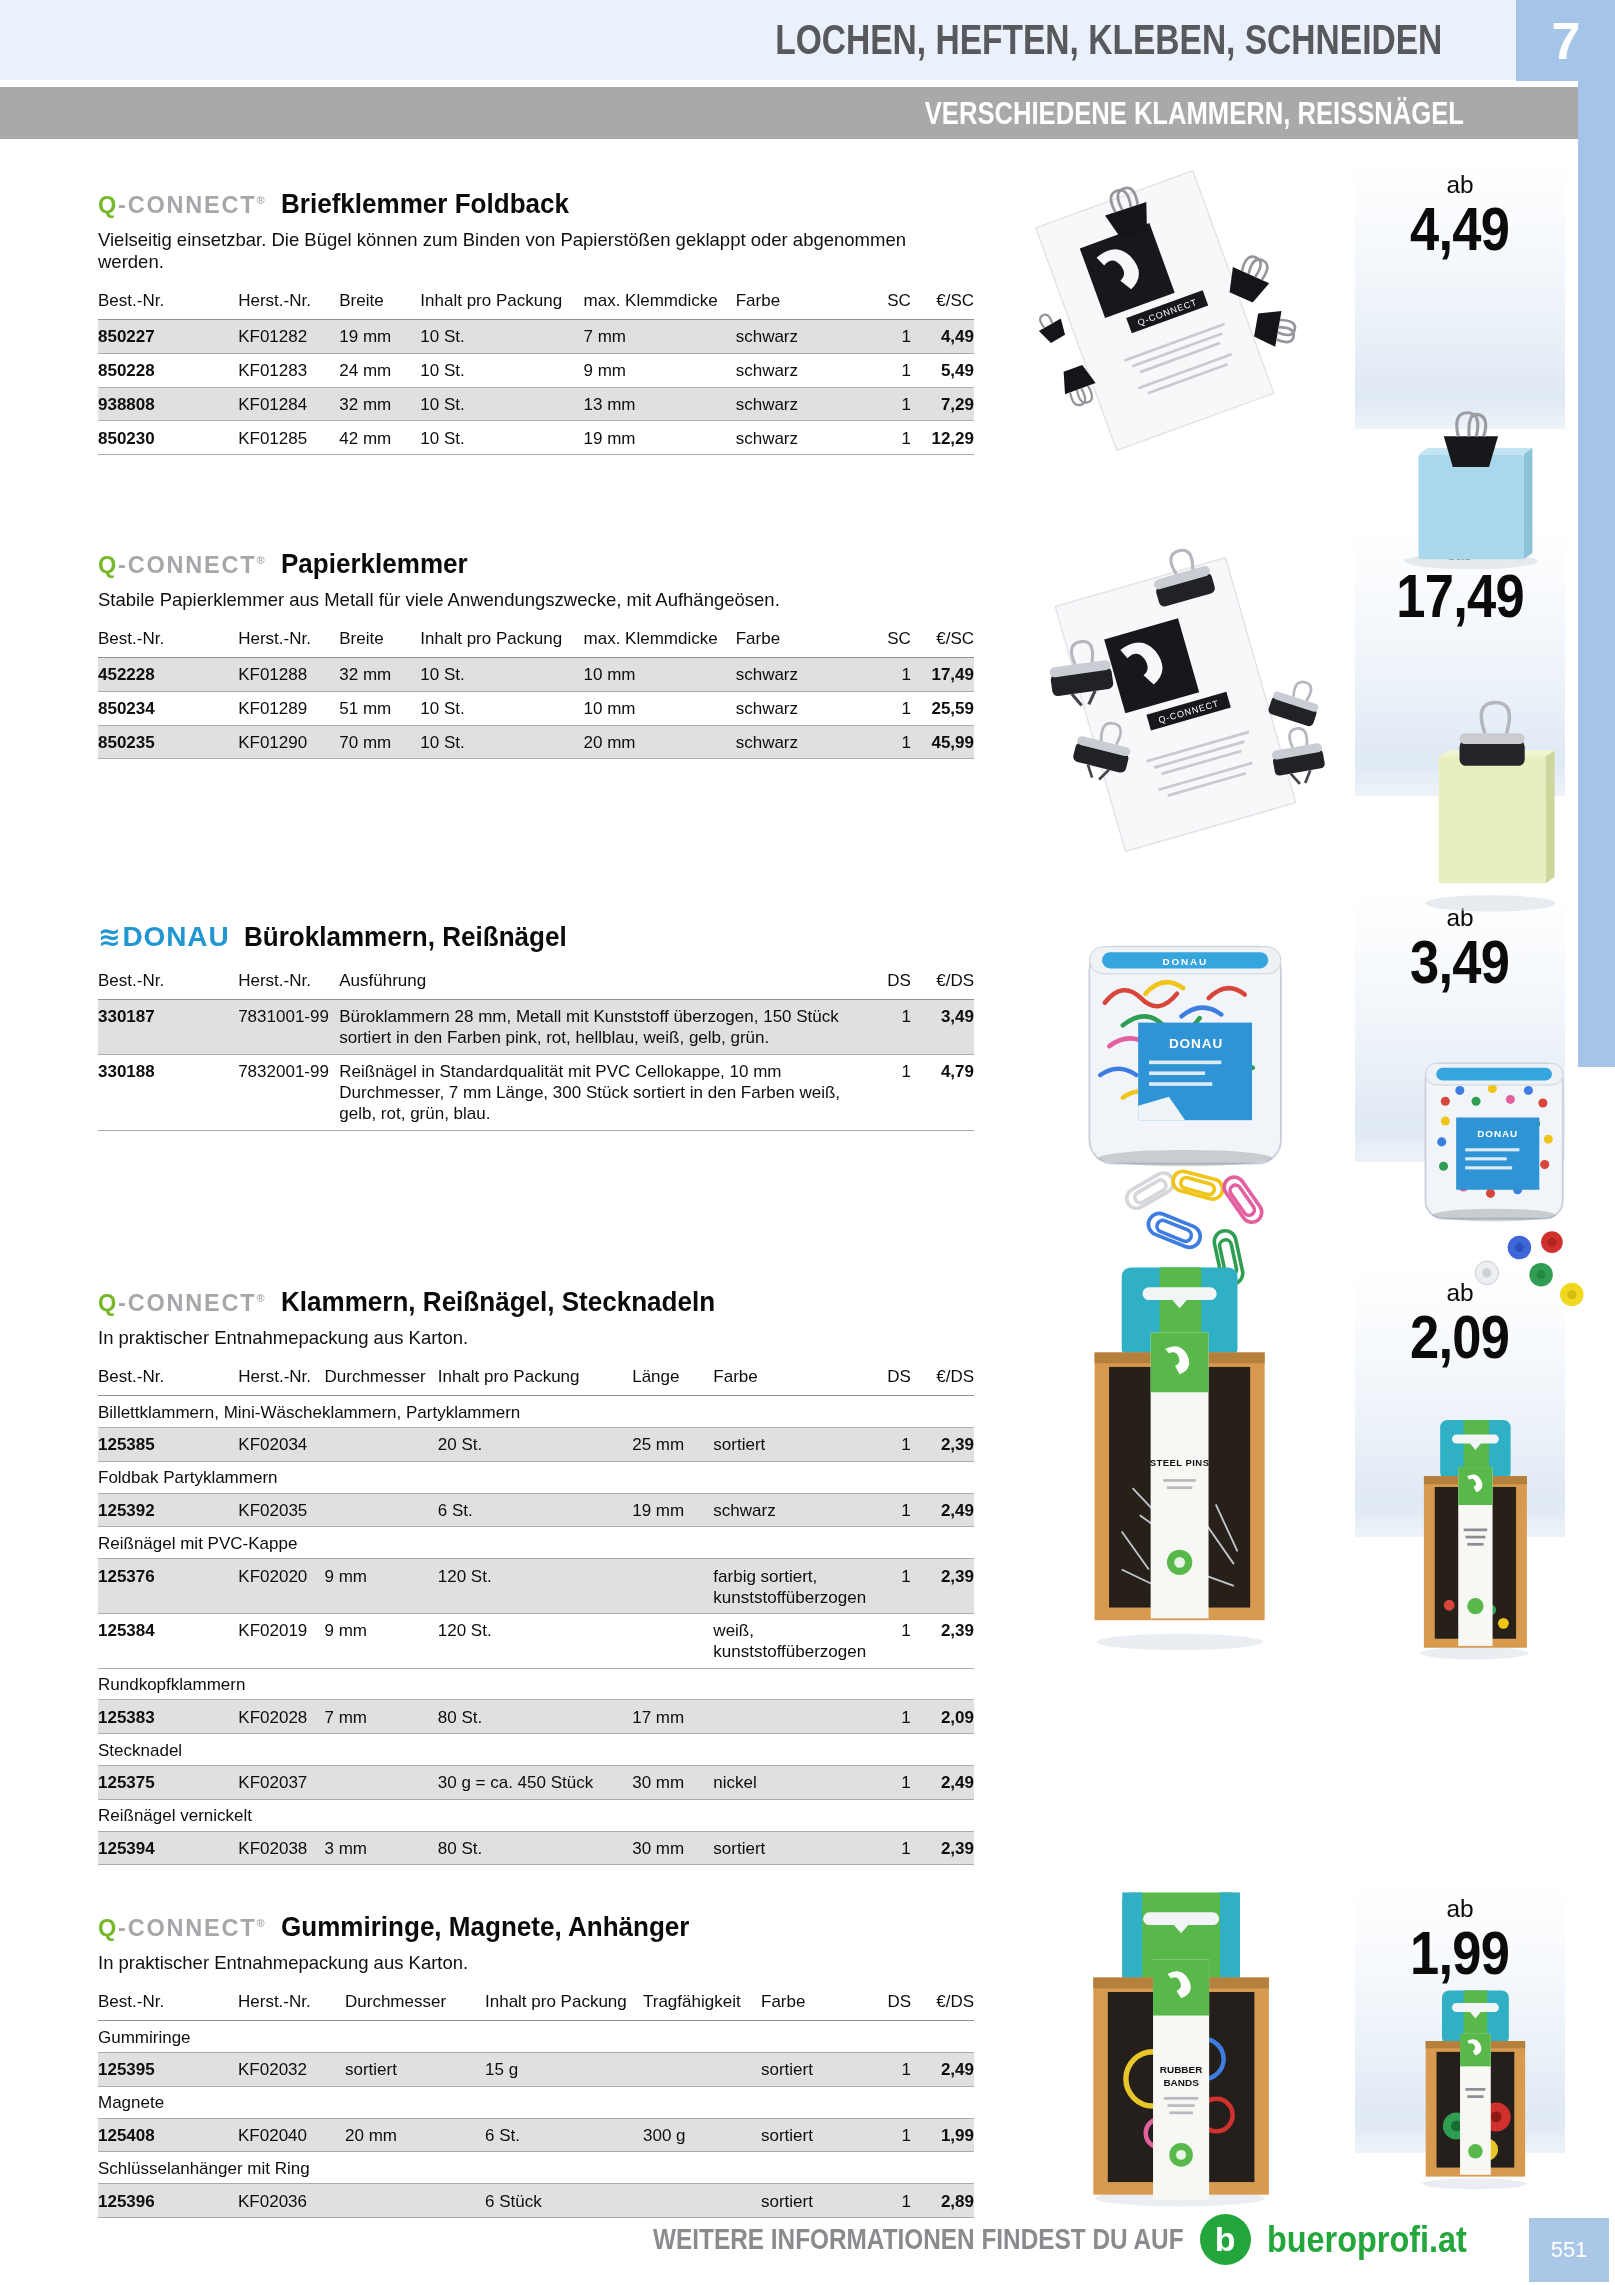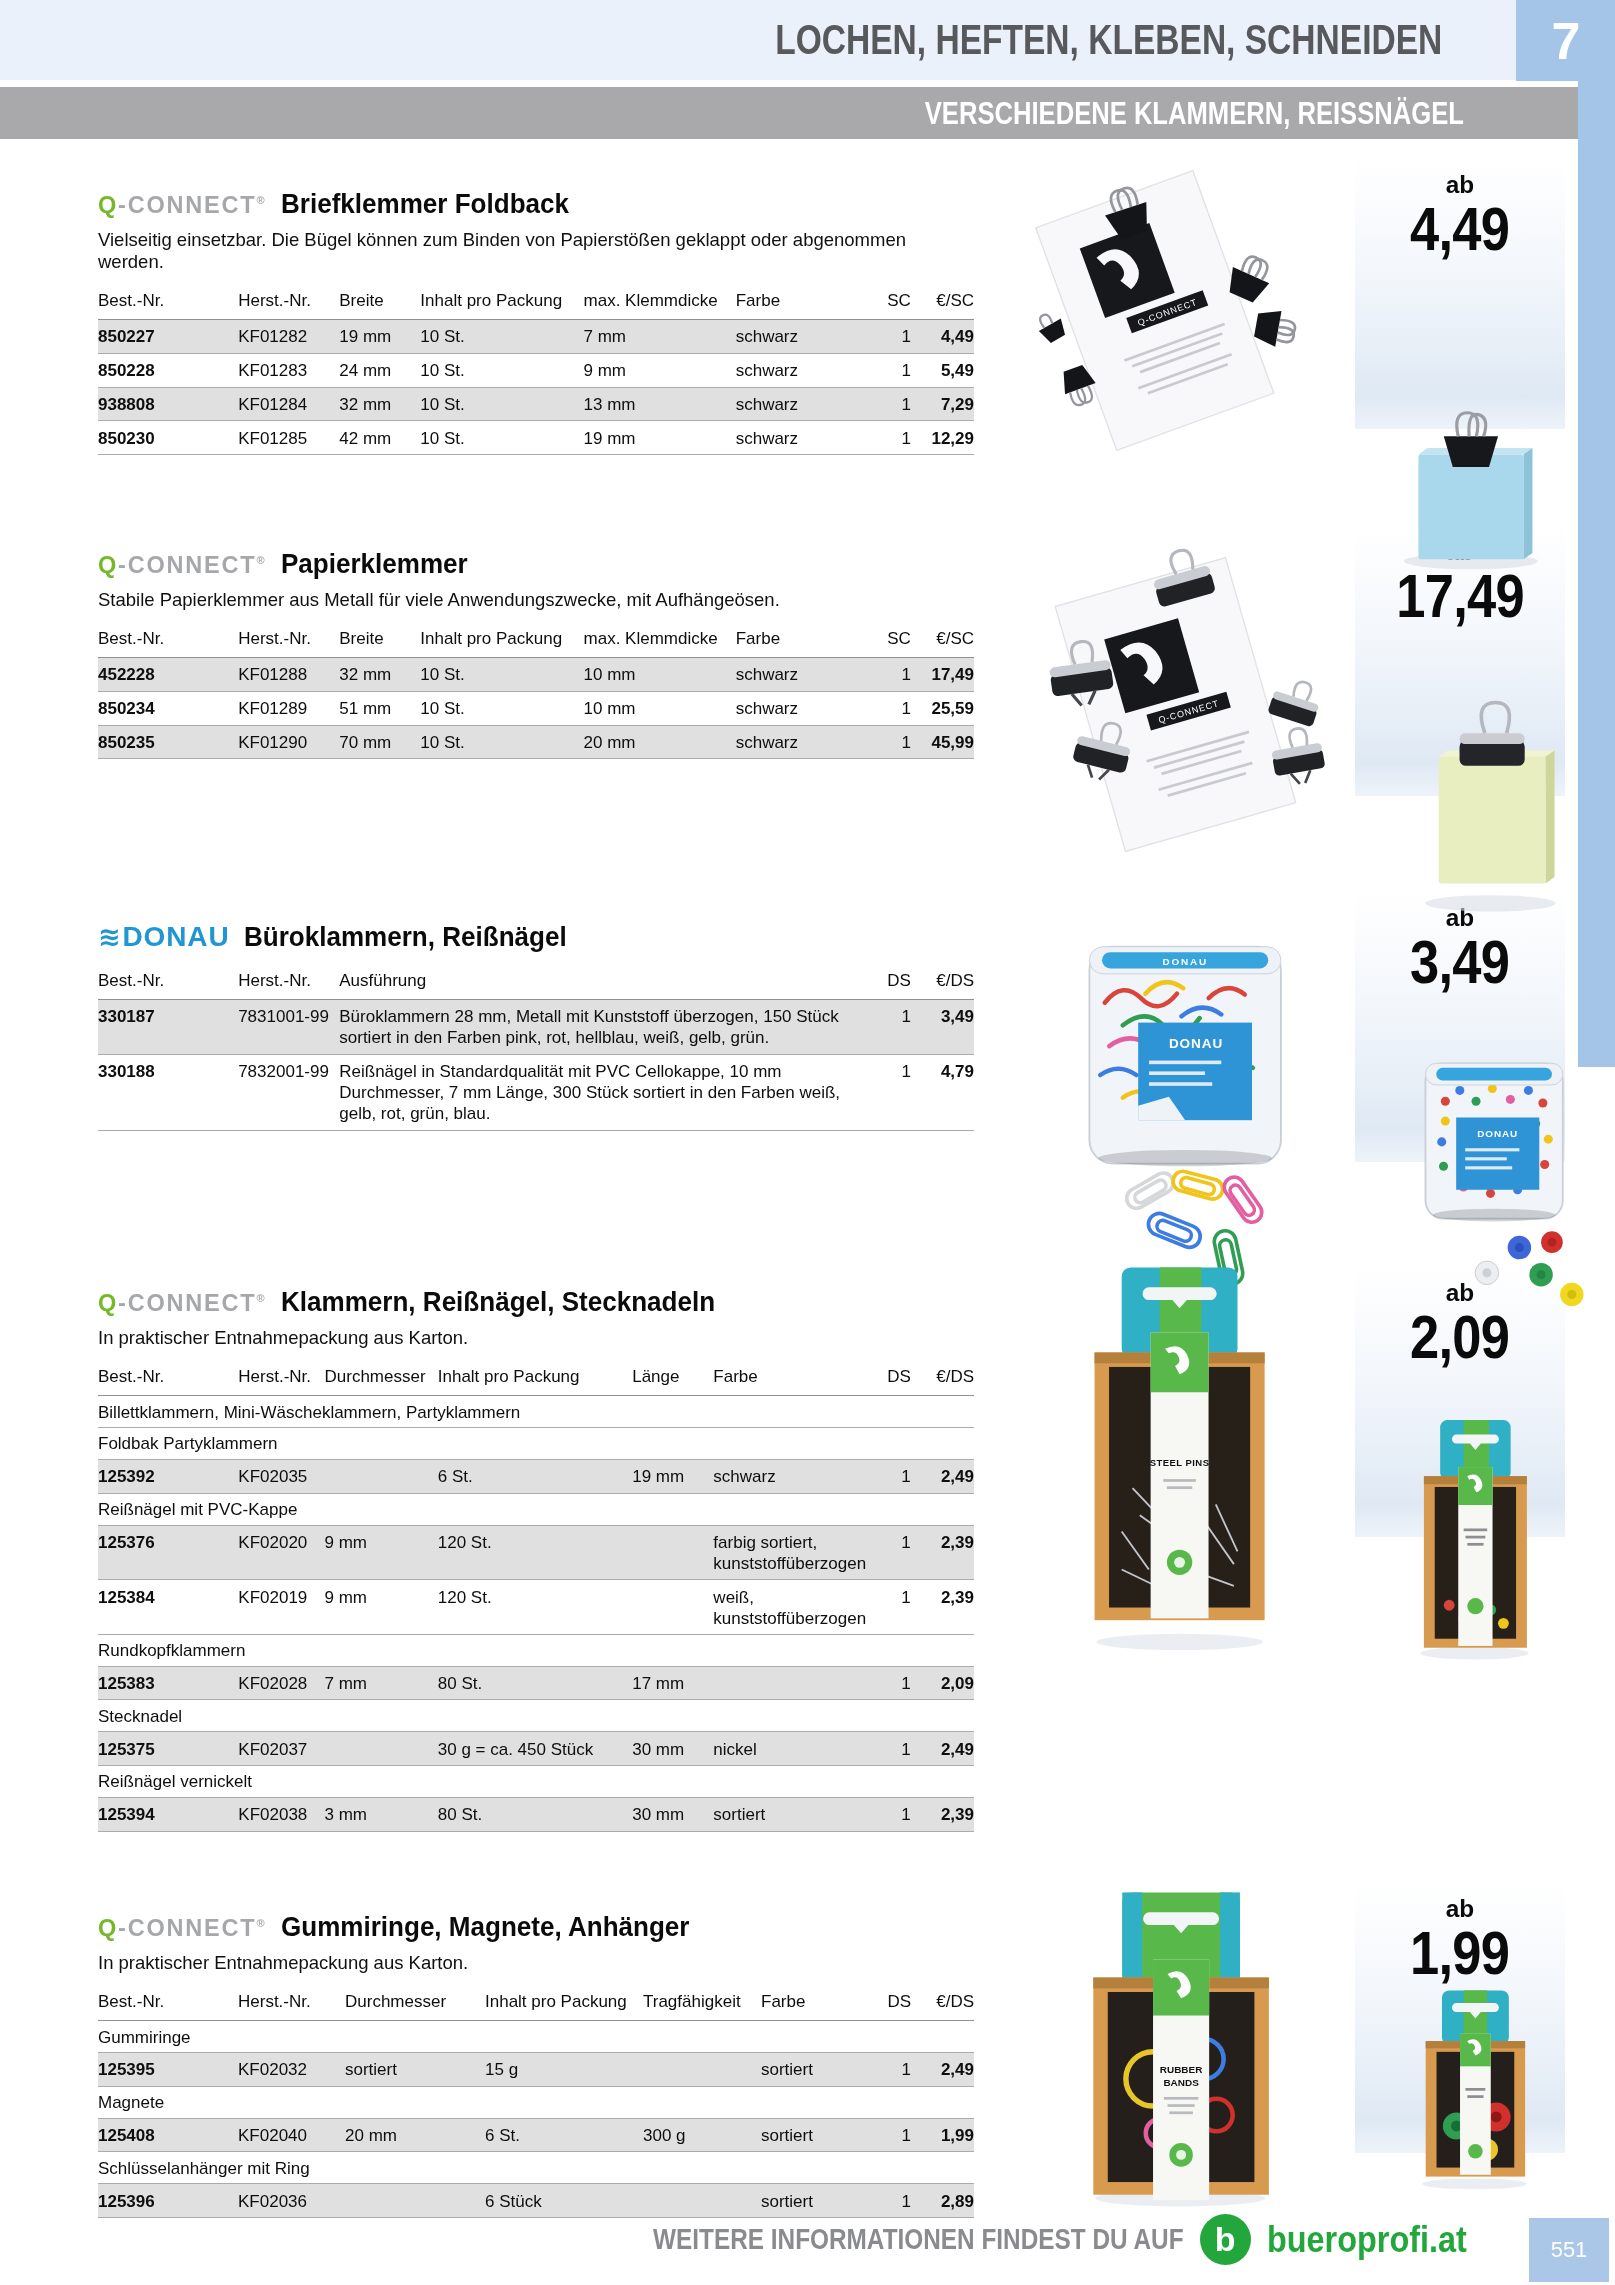--- a/index.html
+++ b/index.html
@@ -35,21 +35,21 @@
   .ptable td{padding:6.3px 0 5.4px 0;line-height:21px;vertical-align:top;white-space:pre-line;}
   .ptable tbody tr{border-bottom:0.9px solid #ababab;}
   .ptable tr.shaded{background:#e0e0e1;}
   .ptable .r{text-align:right;}
   .ptable .b{font-weight:bold;}
   .ptable tr.group-row td{padding:5.4px 0 4.5px 0;}
 
   
   .price-block{position:absolute;left:1355px;width:210px;height:271px;text-align:center;
     background:linear-gradient(180deg,#ffffff 0%,#f2f6fb 45%,#dfe9f4 88%,#eef3f9 100%);}
-  .price-ab{font-size:24.4px;font-weight:bold;color:#0b0b0c;margin-top:12.7px;}
+  .price-ab{font-size:24.4px;font-weight:normal;color:#0b0b0c;margin-top:12.7px;}
   .price-val{font-size:61px;font-weight:bold;color:#0b0b0c;line-height:60px;letter-spacing:-0.9px;
     display:inline-block;transform:scaleX(.86);transform-origin:50% 50%;}
 
   
   .art{position:absolute;}
 
   
   .footer{position:absolute;left:0;top:2214px;width:1489px;display:flex;align-items:center;justify-content:flex-end;gap:16.3px;}
   .footer-text{font-size:29px;font-weight:bold;color:#8a8b8e;white-space:nowrap;display:inline-block;transform:scaleX(.84);transform-origin:100% 50%;}
   .b-badge{width:51px;height:51px;border-radius:50%;background:#23a73c;color:#fff;display:flex;align-items:center;justify-content:center;
@@ -278,20 +278,30 @@
             <th>Inhalt pro Packung</th>
             <th>Länge</th>
             <th>Farbe</th>
             <th class="r">DS</th>
             <th class="r">€/DS</th>
           </tr>
         </thead>
         <tbody>
           <tr class="group-row">
             <td colspan="8">Billettklammern, Mini-Wäscheklammern, Partyklammern</td>
+          </tr>
+          <tr class="shaded">
+            <td class="b">125385</td>
+            <td>KF02034</td>
+            <td></td>
+            <td>20 St.</td>
+            <td>25 mm</td>
+            <td>sortiert</td>
+            <td class="r">1</td>
+            <td class="b r">2,39</td>
           </tr>
           <tr class="group-row">
             <td colspan="8">Foldbak Partyklammern</td>
           </tr>
           <tr class="shaded">
             <td class="b">125392</td>
             <td>KF02035</td>
             <td></td>
             <td>6 St.</td>
             <td>19 mm</td>

